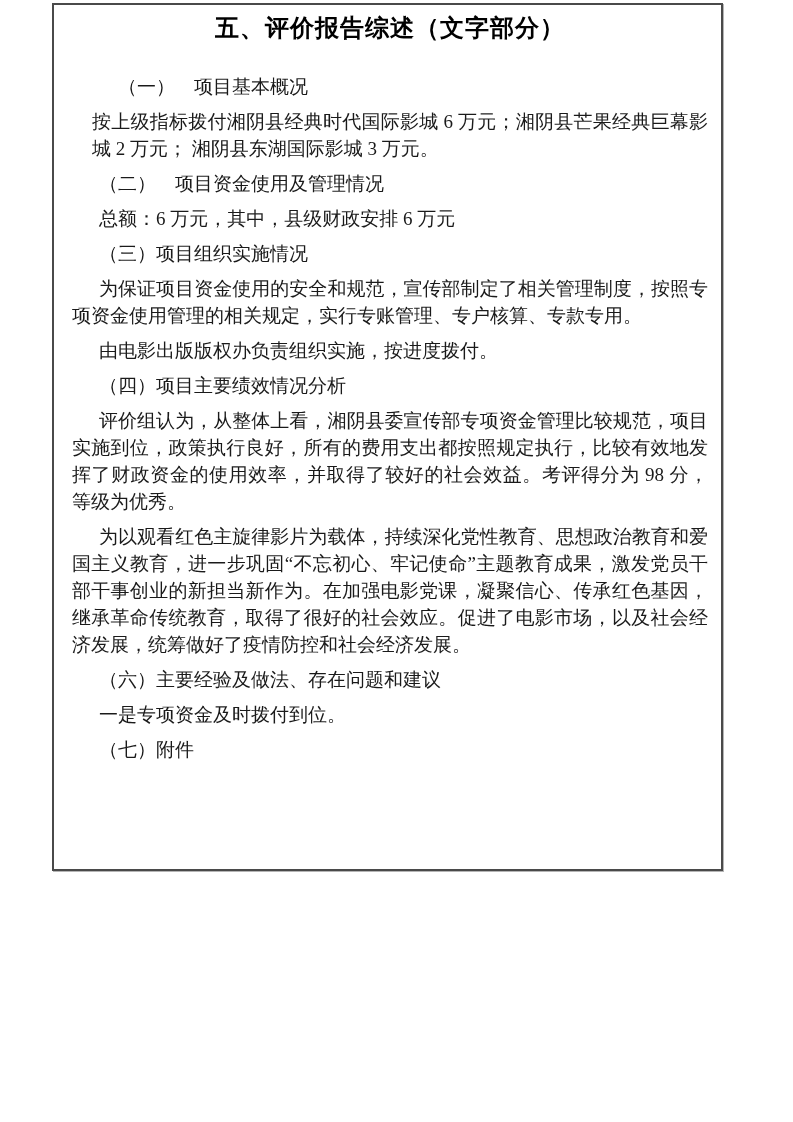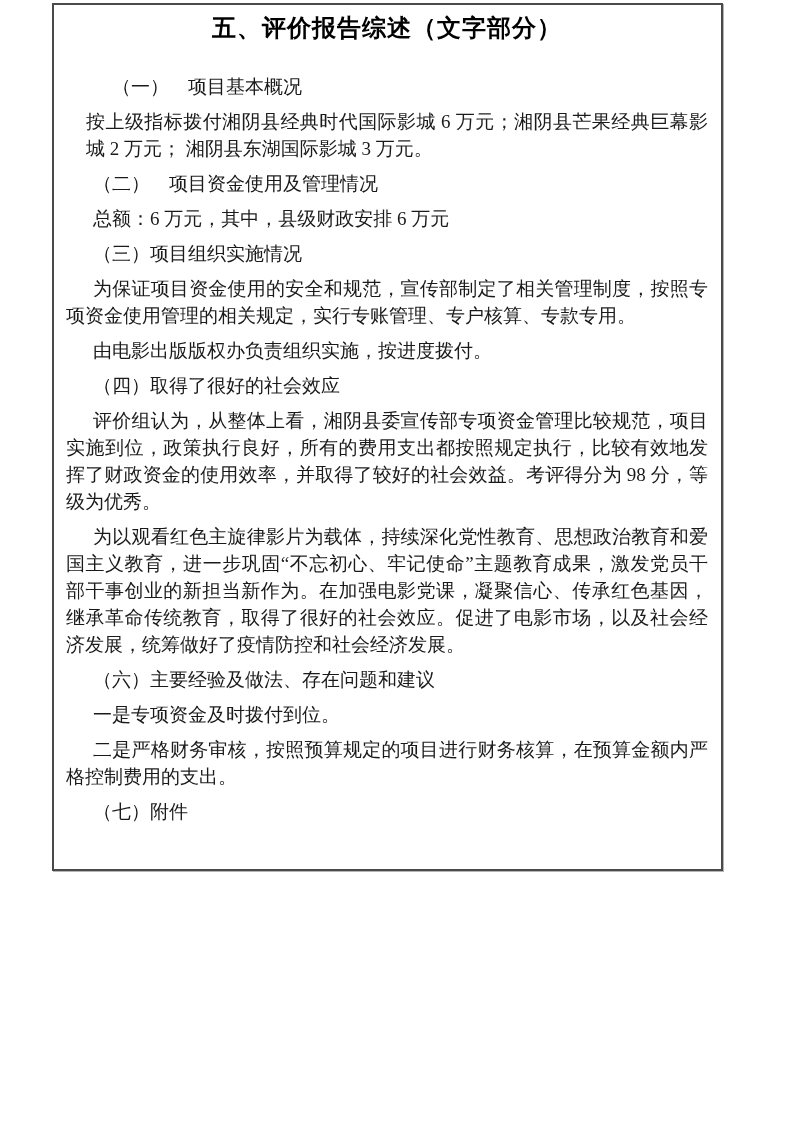--- a/index.html
+++ b/index.html
@@ -16,21 +16,21 @@
   }
   .report-box {
     position: absolute;
     left: 52px;
     top: 3px;
     width: 671px;
     height: 868px;
     box-sizing: border-box;
     border: 2px solid #4a4a4a;
     box-shadow: 1px 1px 0 #b5b5b5;
-    padding: 6px 5px 0 4px;
+    padding: 6px 5px 0 10px;
     background: #ffffff;
     overflow: hidden;
   }
   .report-title {
     margin: 2px 0 30px 0;
     text-align: center;
     font-size: 24px;
     line-height: 30px;
     font-weight: bold;
     letter-spacing: 1px;
@@ -59,21 +59,20 @@
   <h1 class="report-title">五、评价报告综述（文字部分）</h1>
 
   <div class="report-body">
     <p class="para p-lg">（一）　项目基本概况</p>
     <p class="para p-block">按上级指标拨付湘阴县经典时代国际影城 6 万元；湘阴县芒果经典巨幕影城 2 万元； 湘阴县东湖国际影城 3 万元。</p>
     <p class="para p-ind">（二）　项目资金使用及管理情况</p>
     <p class="para p-ind">总额：6 万元，其中，县级财政安排 6 万元</p>
     <p class="para p-ind">（三）项目组织实施情况</p>
     <p class="para p-ind">为保证项目资金使用的安全和规范，宣传部制定了相关管理制度，按照专项资金使用管理的相关规定，实行专账管理、专户核算、专款专用。</p>
     <p class="para p-ind">由电影出版版权办负责组织实施，按进度拨付。</p>
-    <p class="para p-ind">（四）取得了很好的社会效应</p>
+    <p class="para p-ind">（四）项目主要绩效情况分析</p>
     <p class="para p-ind">评价组认为，从整体上看，湘阴县委宣传部专项资金管理比较规范，项目实施到位，政策执行良好，所有的费用支出都按照规定执行，比较有效地发挥了财政资金的使用效率，并取得了较好的社会效益。考评得分为 98 分，等级为优秀。</p>
     <p class="para p-ind">为以观看红色主旋律影片为载体，持续深化党性教育、思想政治教育和爱国主义教育，进一步巩固“不忘初心、牢记使命”主题教育成果，激发党员干部干事创业的新担当新作为。在加强电影党课，凝聚信心、传承红色基因，继承革命传统教育，取得了很好的社会效应。促进了电影市场，以及社会经济发展，统筹做好了疫情防控和社会经济发展。</p>
     <p class="para p-ind">（六）主要经验及做法、存在问题和建议</p>
     <p class="para p-ind">一是专项资金及时拨付到位。</p>
-    <p class="para p-ind">二是严格财务审核，按照预算规定的项目进行财务核算，在预算金额内严格控制费用的支出。</p>
     <p class="para p-ind">（七）附件</p>
   </div>
 </div>
 
 </body></html>

